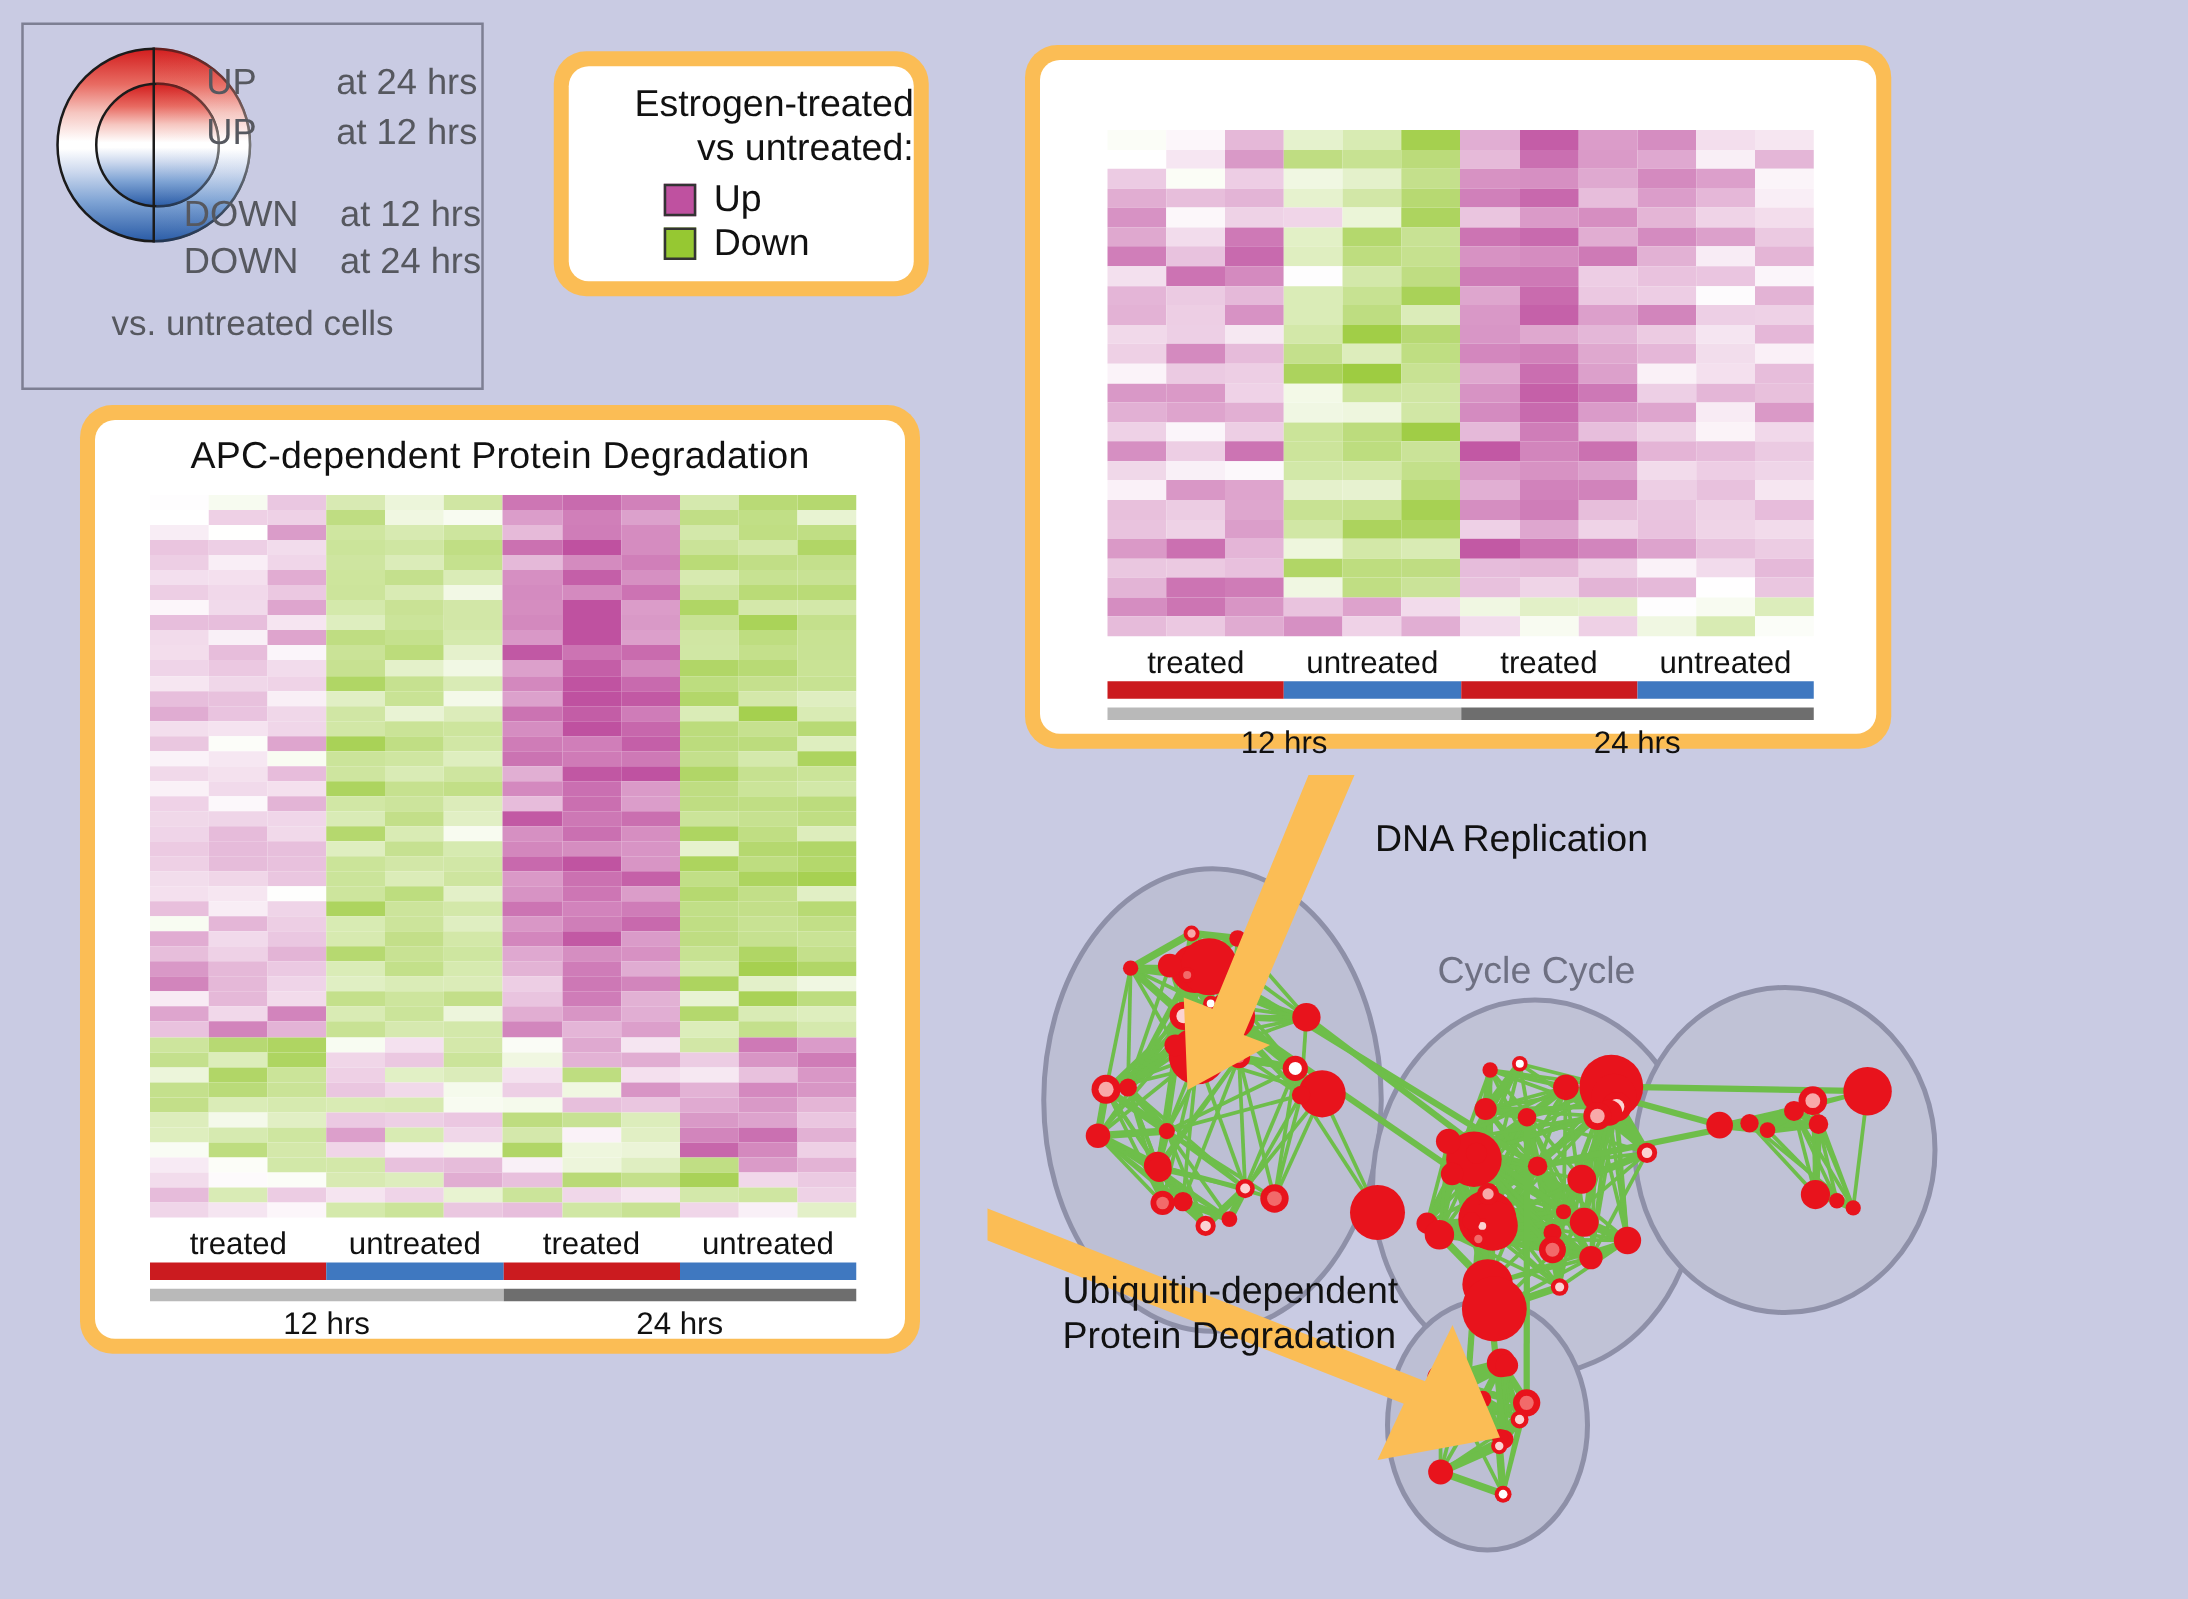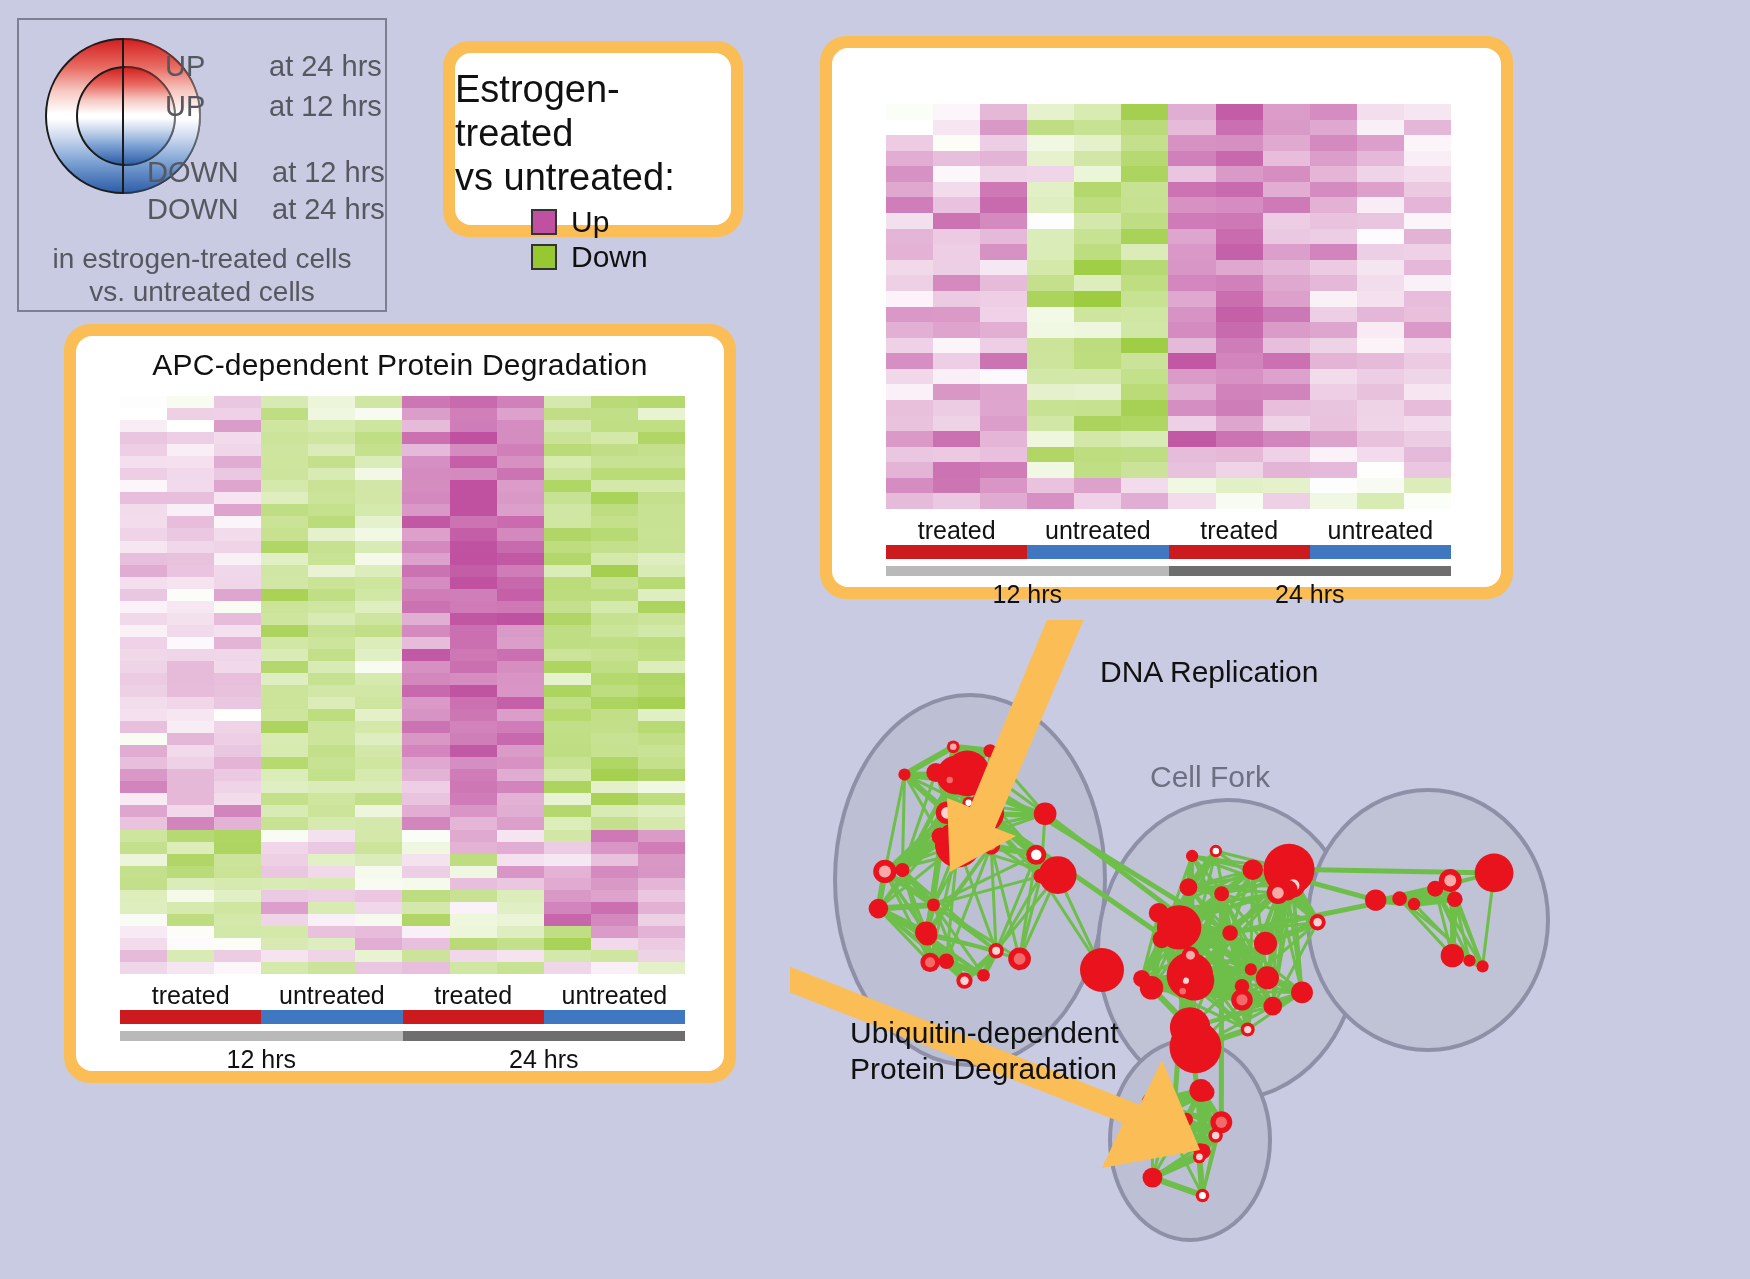--- a/index.html
+++ b/index.html
@@ -57,21 +57,21 @@
     position:relative;box-sizing:border-box;
   }
   .panel-title{
     text-align:center;font-size:30px;color:#111;font-weight:normal;
     padding-top:12px;letter-spacing:.2px;
   }
 
   
   #legend-panel{left:443px;top:41px;width:300px;height:196px;}
   #legend-panel .ltxt{
-    font-size:38px;color:#111;text-align:left;line-height:1.16;padding-top:14px;
+    font-size:30px;color:#111;text-align:right;line-height:1.16;padding-top:14px;
   }
   .swatch-rows{margin-top:6px;padding-left:76px;}
   .swatch-row{display:flex;align-items:center;gap:14px;margin-bottom:1px;}
   .swatch{width:26px;height:26px;border:2px solid #333;box-sizing:border-box;}
   .swatch-label{font-size:30px;color:#111;}
 
   
   #rep-panel{left:820px;top:36px;width:693px;height:563px;}
   #apc-panel{left:64px;top:324px;width:672px;height:759px;}
 
@@ -127,21 +127,20 @@
     <div class="legend-row" style="left:253px;top:136px;">
       <span>at 12 hrs</span>
     </div>
     <div class="legend-row" style="left:128px;top:173px;">
       <span>DOWN</span>
     </div>
     <div class="legend-row" style="left:253px;top:173px;">
       <span>at 24 hrs</span>
     </div>
     <div class="legend-note">
-      <div>in estrogen-treated cells</div>
       <div>vs. untreated cells</div>
     </div>
   </div>
 
   <div class="panel" id="legend-panel">
     <div class="panel-inner">
       <div class="ltxt">
         <div>Estrogen-treated</div>
         <div>vs untreated:</div>
       </div>
@@ -1909,20 +1908,20 @@
           <g>
             <circle cx="312" cy="350" r="22" fill="#e8131c"></circle>
           </g>
         </g>
 
       <path d="M 263 -15 L 300 -15 L 205 208 L 226 216 L 160 252 L 157 178 L 180 187 Z" fill="#fbbd55"></path>
       <path d="M -55 325 L 350 485 L 372 440 L 410 530 L 312 548 L 333 503 L -70 345 Z" fill="#fbbd55"></path>
     </svg>
 
     <div class="net-label lbl-dna">DNA Replication</div>
-    <div class="net-label lbl-cc">Cell Fork</div>
+    <div class="net-label lbl-cc">Cycle Cycle</div>
     <div class="net-label lbl-ub">
       <div>Ubiquitin-dependent</div>
       <div>Protein Degradation</div>
     </div>
   </div>
 
 </div>
 
 </body></html>

